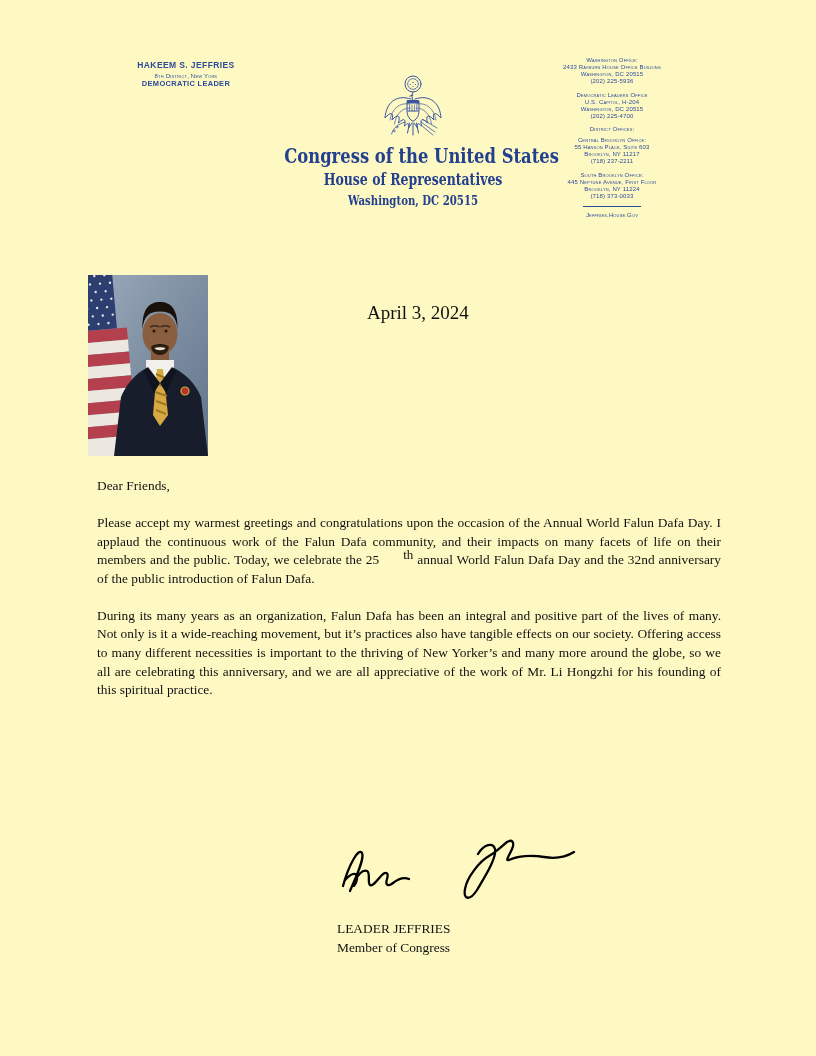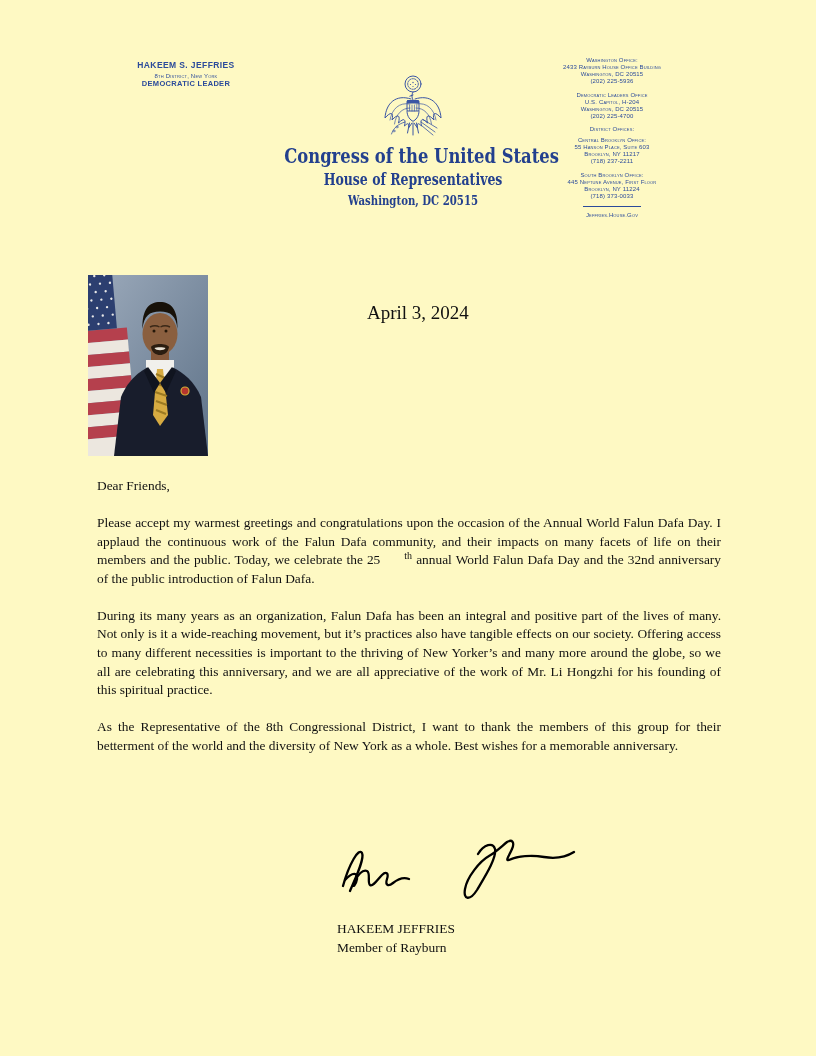--- a/index.html
+++ b/index.html
@@ -29,21 +29,21 @@
   .hdr-rule{width:58px;border-top:1px solid #2b4b9b;margin:5px auto 5px;}
 
   
   .photo{position:absolute;left:88px;top:275px;width:120px;height:181px;}
 
   
   .date{position:absolute;left:367px;top:302px;font-size:19px;}
   .body{position:absolute;left:97px;top:477px;width:624px;font-size:13.4px;
         line-height:18.6px;text-align:justify;}
   .body p{margin:0 0 18.4px;}
-  .body sup{font-size:10px;line-height:0;vertical-align:super;padding-left:24px;}
+  .body sup{font-size:13px;line-height:0;vertical-align:super;padding-left:24px;}
   .sincerely{margin-left:240px;text-align:left;}
   .signature{position:absolute;left:330px;top:834px;}
   .sigblock{position:absolute;left:337px;top:920px;font-size:13.4px;line-height:18.6px;}
 </style>
 </head>
 <body>
 
 <div class="page">
 
   <div class="hdr-left">
@@ -184,27 +184,26 @@
       <circle cx="97" cy="116" r="4" fill="#b5352e" stroke="#d4af37" stroke-width="1.2"></circle>
     </g>
   </svg>
 
   <div class="date">April 3, 2024</div>
 
   <div class="body">
     <p>Dear Friends,</p>
     <p><span>Please accept my warmest greetings and congratulations upon the occasion of the Annual World Falun Dafa Day. I applaud the continuous work of the Falun Dafa community, and their impacts on many facets of life on their members and the public. Today, we celebrate the 25</span><sup>th</sup><span> annual World Falun Dafa Day and the 32nd anniversary of the public introduction of Falun Dafa.</span></p>
     <p>During its many years as an organization, Falun Dafa has been an integral and positive part of the lives of many. Not only is it a wide-reaching movement, but it’s practices also have tangible effects on our society. Offering access to many different necessities is important to the thriving of New Yorker’s and many more around the globe, so we all are celebrating this anniversary, and we are all appreciative of the work of Mr. Li Hongzhi for his founding of this spiritual practice.</p>
-    <p>As the Representative of the 8th Congressional District, I want to thank the members of this group for their betterment of the world and the diversity of New York as a whole. Best wishes for a memorable anniversary.</p>
   </div>
 
   <svg class="signature" width="250" height="75" viewBox="0 0 250 75" fill="none" stroke="#000" stroke-width="2.3" stroke-linecap="round" stroke-linejoin="round">
     <path d="M13,52 C19,30 29,13 32,19 C35,25 24,47 20,57"></path>
     <path d="M15,46 C23,37 28,39 27,45 C26,51 22,55 24,49 C27,41 33,35 37,37 C41,39 37,49 40,51 C43,53 48,45 52,41 C56,37 59,39 57,45 C55,51 58,53 63,49 C68,45 74,43 79,45"></path>
     <path d="M148,20 C154,10 163,8 165,15 C167,24 154,44 147,56 C140,67 133,66 135,55 C137,43 150,27 159,22 C166,18 172,12 177,8 C182,5 185,8 182,15 C179,22 175,27 179,26 C188,22 202,21 214,23 C226,25 236,23 244,18"></path>
   </svg>
 
   <div class="sigblock">
-    <div>HAKEEM JEFFRIES</div>
-    <div>Member of Rayburn</div>
+    <div>LEADER JEFFRIES</div>
+    <div>Member of Congress</div>
   </div>
 
 </div>
 
 </body></html>

